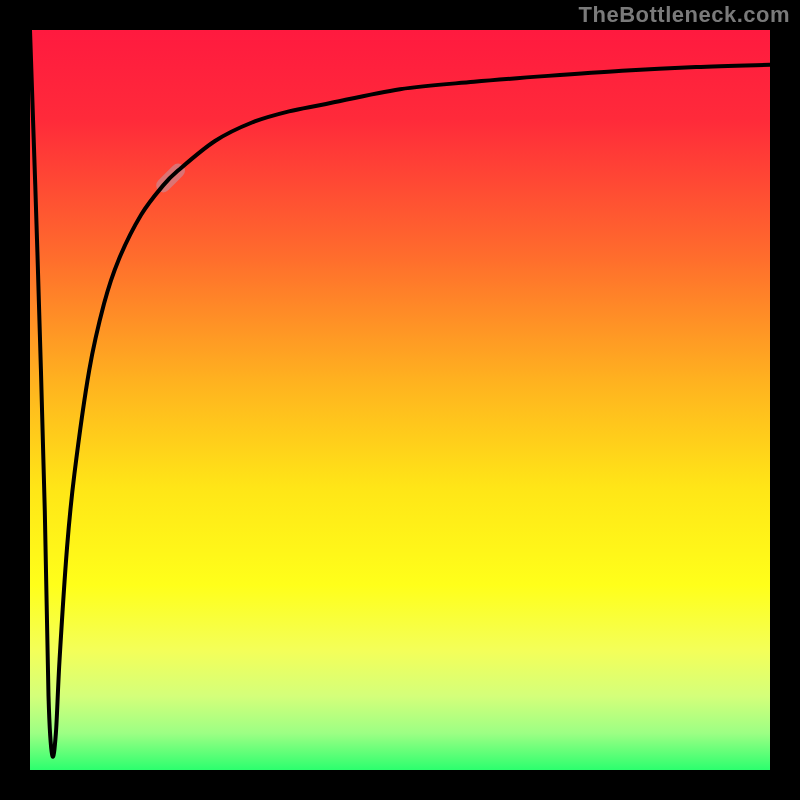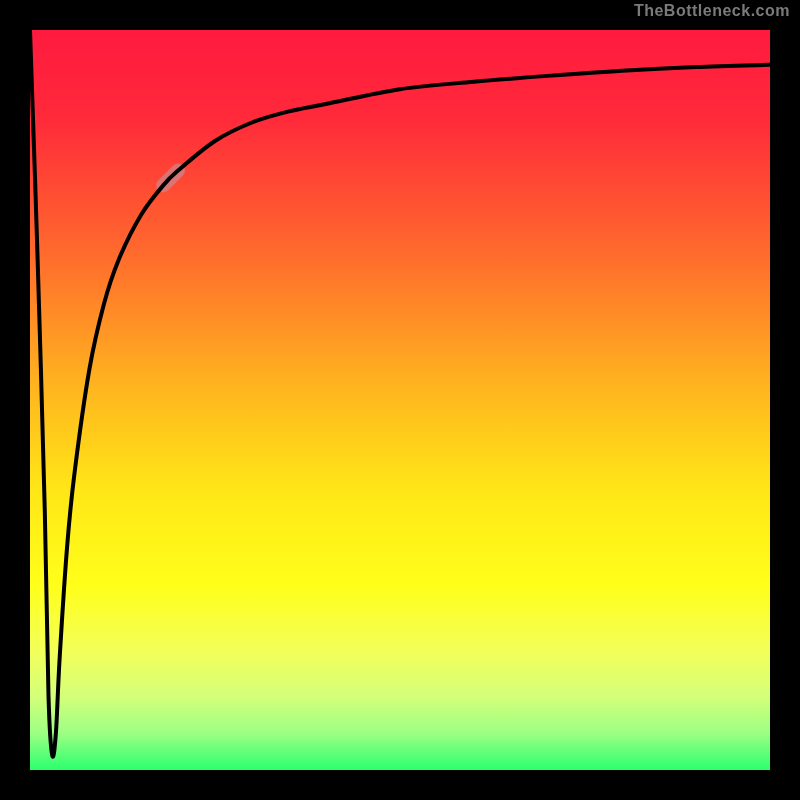--- a/index.html
+++ b/index.html
@@ -13,21 +13,21 @@
   .stage {
     position: relative;
     width: 800px;
     height: 800px;
   }
   .watermark {
     position: absolute;
     top: 2px;
     right: 10px;
     font-family: Arial, Helvetica, sans-serif;
-    font-size: 16px;
+    font-size: 22px;
     font-weight: 600;
     color: #7a7a7a;
     letter-spacing: 0.5px;
     user-select: none;
   }
   svg {
     position: absolute;
     top: 0;
     left: 0;
   }

